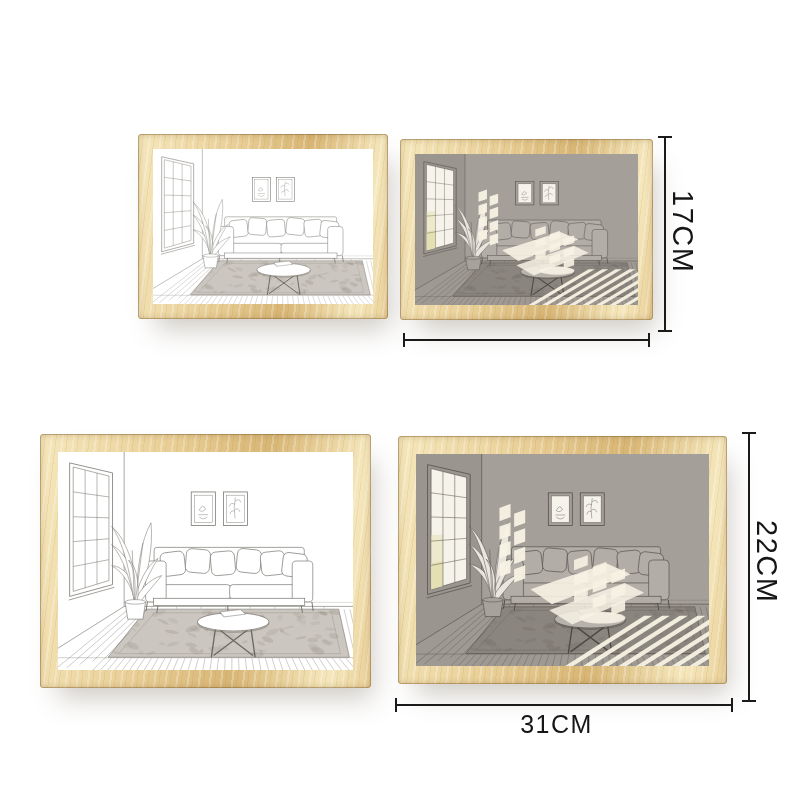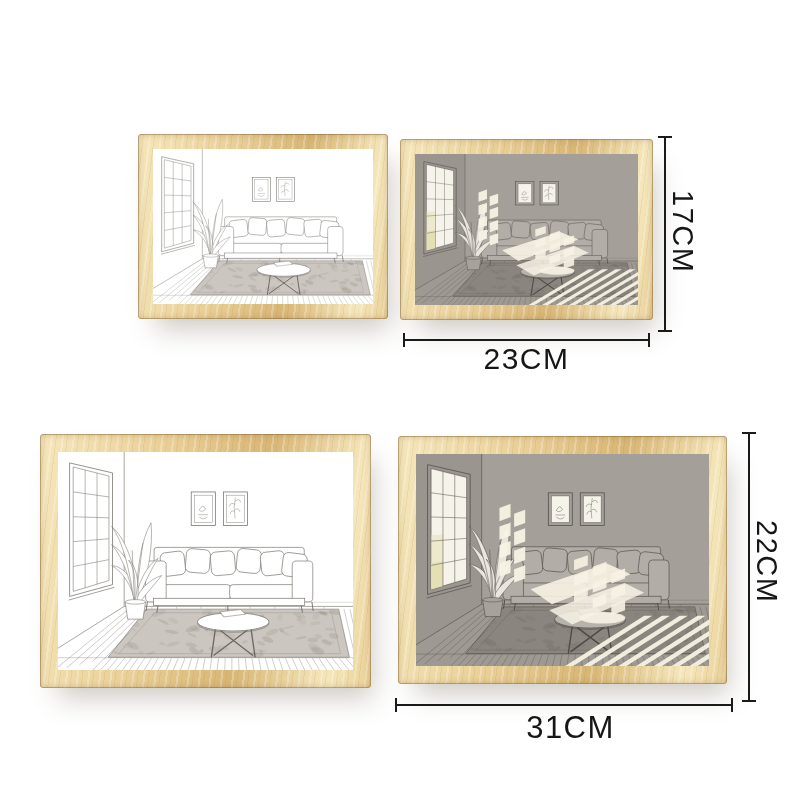--- a/index.html
+++ b/index.html
@@ -453,21 +453,20 @@
             <polygon points="616,480 634,480 812,366 794,366" opacity="0.95"></polygon>
           </g>
         </svg>
       </div>
   </figure>
 
   <div class="dim dim-v" style="left:664px;top:136px;height:196px"></div>
   <div class="dim-label v" style="left:668px;top:190px">17CM</div>
 
   <div class="dim dim-h" style="left:403px;top:339px;width:247px"></div>
-  <div class="dim-label h" style="left:403px;top:344px;width:247px">23CM</div>
 
   <figure class="frame large f-c">
     <div class="art">
         <svg viewBox="0 0 660 480" preserveAspectRatio="none" style="display:block;width:100%;height:100%">
           <defs>
             <clipPath id="rugC2">
               <polygon points="198,346 628,346 652,452 112,452"></polygon>
             </clipPath>
             <clipPath id="leftC2">
               <polygon points="0,432 148,340 200,346 118,452 0,480"></polygon>
@@ -871,15 +870,15 @@
             <polygon points="616,480 634,480 812,366 794,366" opacity="0.95"></polygon>
           </g>
         </svg>
       </div>
   </figure>
 
   <div class="dim dim-v" style="left:748px;top:432px;height:270px"></div>
   <div class="dim-label v" style="left:752px;top:520px">22CM</div>
 
   <div class="dim dim-h" style="left:395px;top:704px;width:338px"></div>
-  <div class="dim-label h" style="left:428px;top:712px;width:285px;font-size:31px">31CM</div>
+  <div class="dim-label h" style="left:414px;top:712px;width:285px;font-size:25px">31CM</div>
 
 </div>
 
 </body></html>

